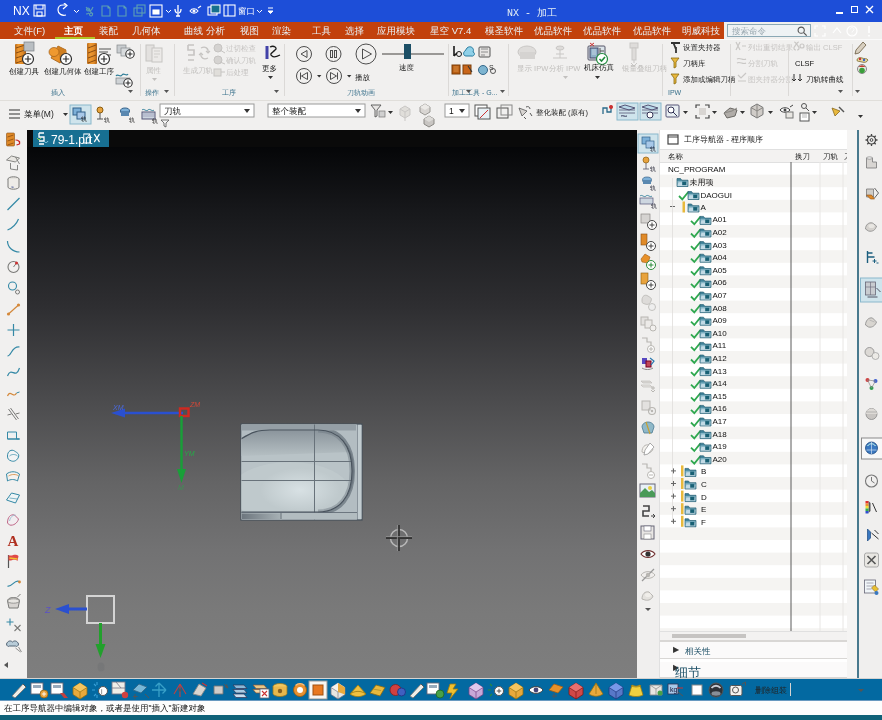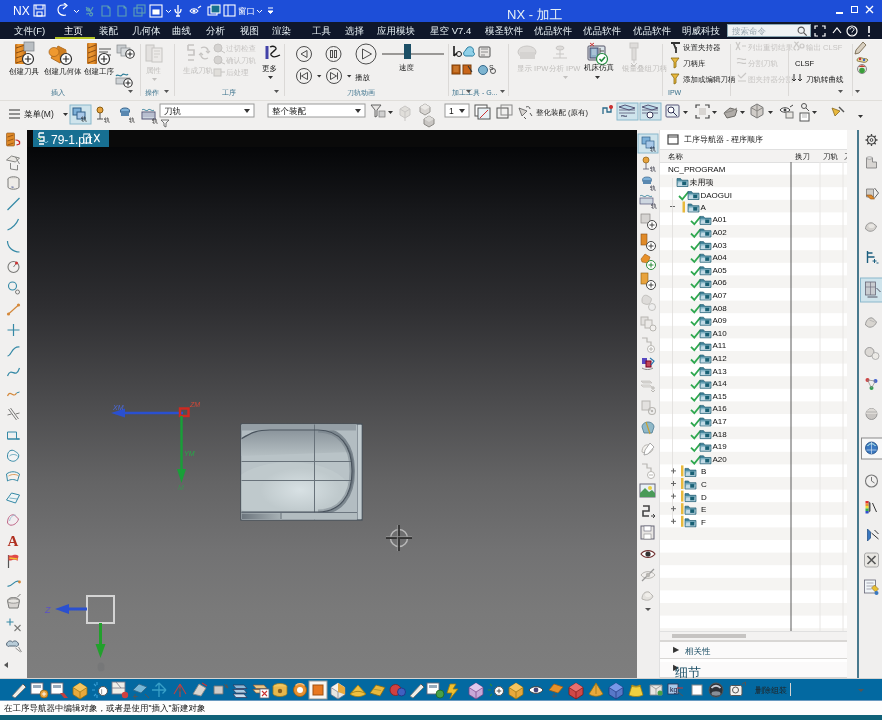--- a/index.html
+++ b/index.html
@@ -2,24 +2,24 @@
 <html><head>
 <meta charset="utf-8">
 <style>
 * { margin:0; padding:0; box-sizing:border-box; }
 html,body { width:882px; height:720px; overflow:hidden; }
 body { font-family:"Liberation Sans", sans-serif; position:relative; background:#f0efee; }
 .abs { position:absolute; }
 
 
 #titlebar { left:0; top:0; width:882px; height:22px; background:#1d4ed8; color:#fff; }
-#menubar { left:0; top:22px; width:882px; height:17px; background:#0f172a; color:#e8f1f5; font-size:9.5px;padding-left:11px; }
+#menubar { left:0; top:22px; width:724px; height:17px; background:#c2410c; color:#e8f1f5; font-size:9.5px;padding-left:11px; }
 .menuitem { position:absolute; top:3px; white-space:nowrap; }
 #nxlogo { left:13px; top:4px; font-size:12px; font-weight:normal; letter-spacing:0px; color:#fff; }
-#apptitle { left:507px; top:6px; font-size:13px; color:#e8f1f5; }
+#apptitle { left:507px; top:6px; font-size:10px; color:#e8f1f5;font-family:Liberation Mono, monospace; }
 #siemens { left:783px; top:7px; font-size:13px; font-weight:bold; letter-spacing:1.2px; color:#fff;margin-top:48px; }
 
 
 #ribbon { left:0; top:39px; width:882px; height:61px; background:#f1f0ef; border-top:1px solid #fafafa; }
 
 
 #row2 { left:0; top:100px; width:882px; height:30px; background:#f1f0ef; border-top:1px solid #e0deda; }
 
 
 #tabstrip { left:27px; top:130px; width:610px; height:17px; background:#0a0a0a; }
@@ -87,24 +87,24 @@
       </g>
   </svg>
   <div class="abs" style="left:836px;top:12px;width:7px;height:2px;background:#fff"></div>
   <div class="abs" style="left:851px;top:6px;width:7px;height:7px;border:1.5px solid #fff"></div>
   <svg class="abs" style="left:865px;top:5px" width="9" height="9" viewBox="0 0 9 9">
       <path d="M1 1l7 7M8 1l-7 7" stroke="#fff" stroke-width="1.4"></path>
     </svg>
 </div>
 <div class="abs" id="menubar">
   <span class="menuitem" style="left:14px">文件(F)</span>
-  <span class="menuitem" style="left:64px;color:#fff;font-weight:normal">主页</span>
+  <span class="menuitem" style="left:64px;color:#fff;font-weight:bold">主页</span>
   <span class="menuitem" style="left:99px">装配</span>
   <span class="menuitem" style="left:132px">几何体</span>
-  <span class="menuitem" style="left:172px">曲线</span>
+  <span class="menuitem" style="left:184px">曲线</span>
   <span class="menuitem" style="left:206px">分析</span>
   <span class="menuitem" style="left:240px">视图</span>
   <span class="menuitem" style="left:272px">渲染</span>
   <span class="menuitem" style="left:312px">工具</span>
   <span class="menuitem" style="left:345px">选择</span>
   <span class="menuitem" style="left:377px">应用模块</span>
   <span class="menuitem" style="left:430px">星空 V7.4</span>
   <span class="menuitem" style="left:485px">模圣软件</span>
   <span class="menuitem" style="left:534px">优品软件</span>
   <span class="menuitem" style="left:583px">优品软件</span>

